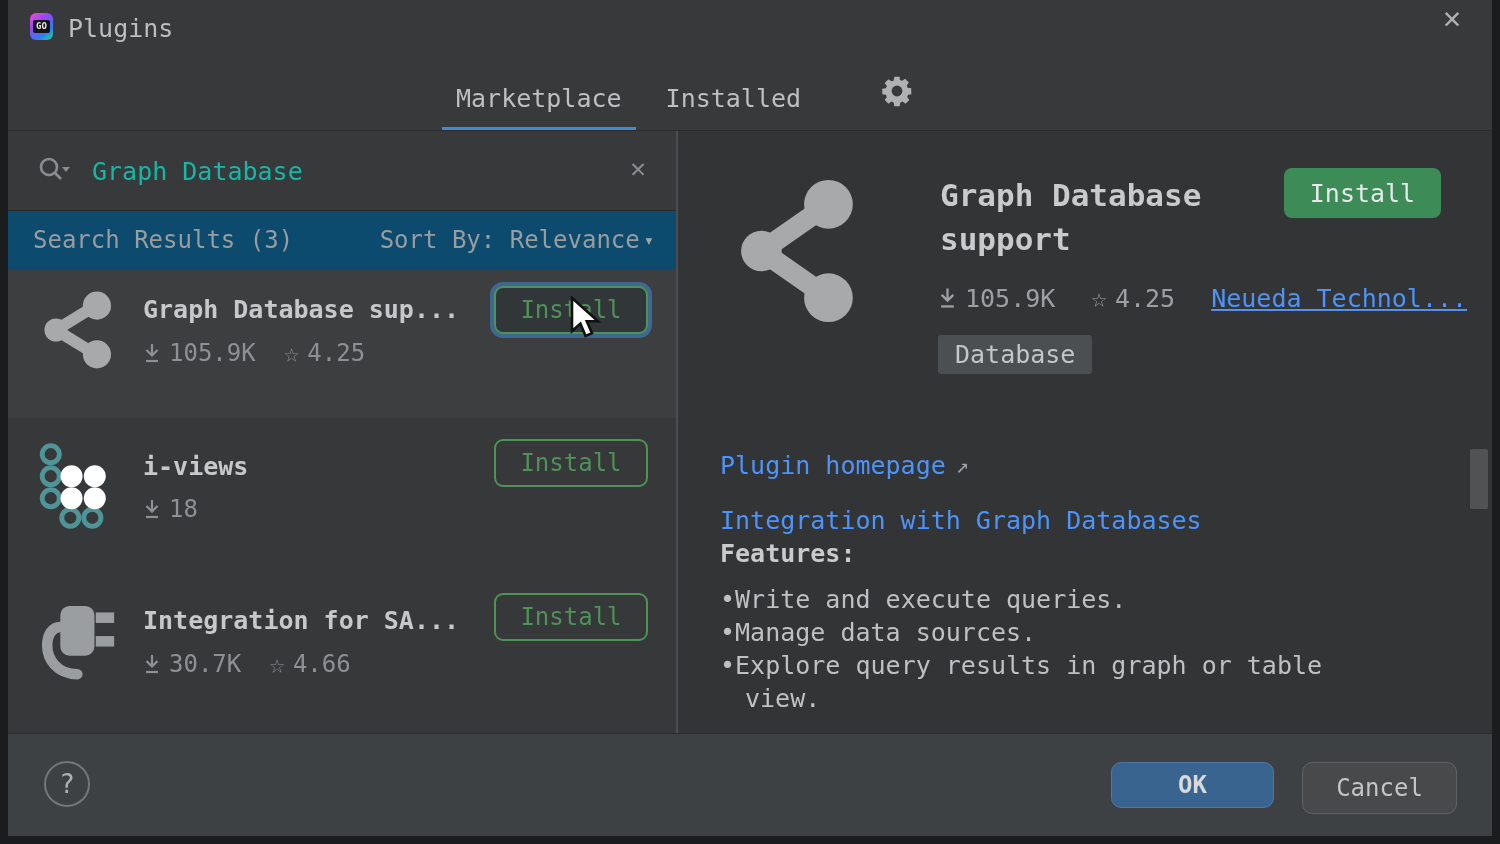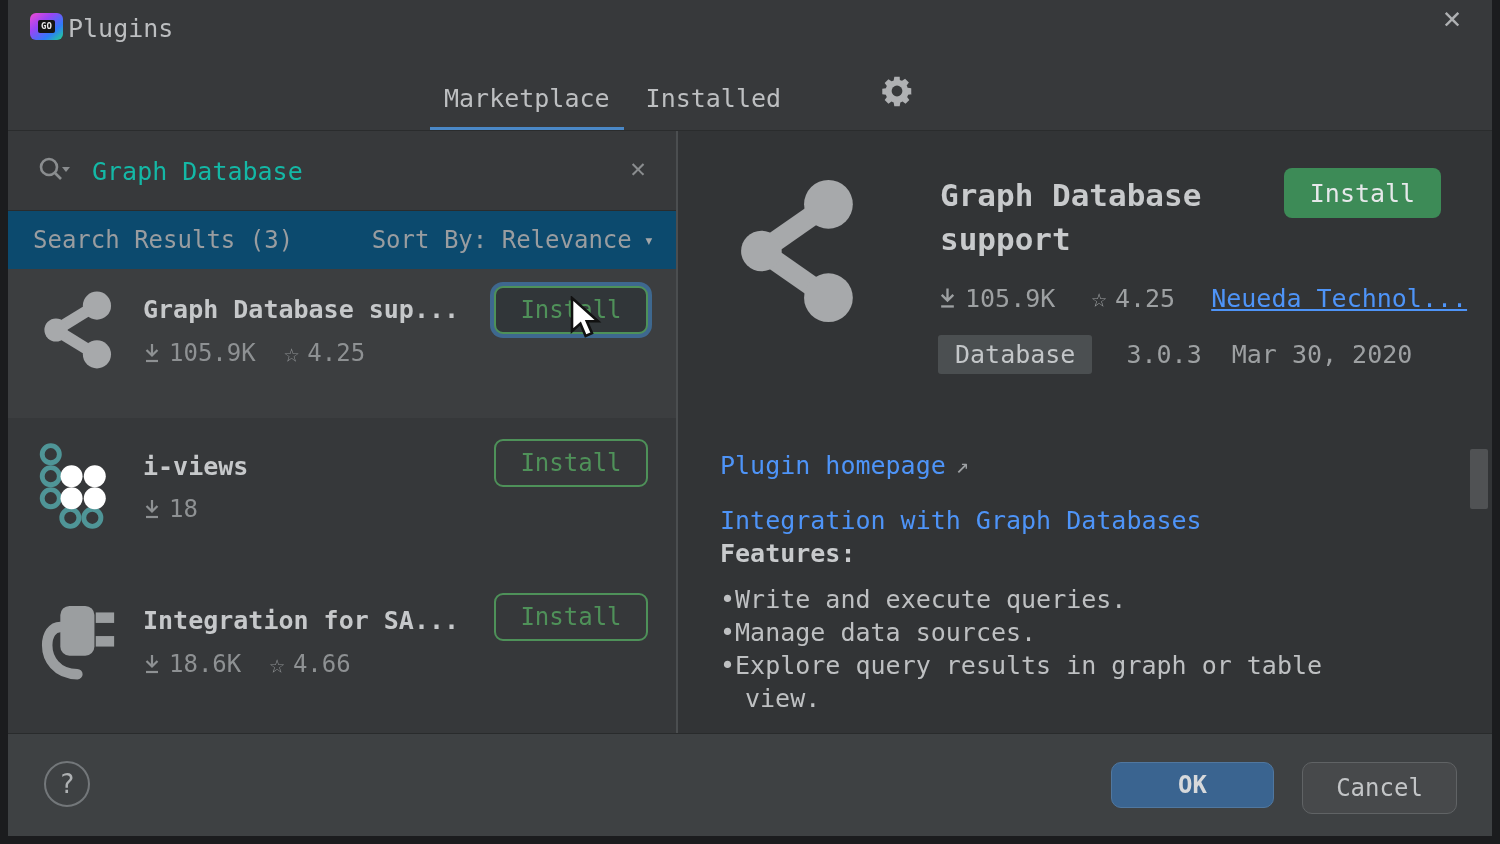--- a/index.html
+++ b/index.html
@@ -4,32 +4,32 @@
 <style>
   * { margin:0; padding:0; box-sizing:border-box; }
   html,body { width:1500px; height:844px; overflow:hidden; background:#1B1C1E;
               font-family:"DejaVu Sans Mono", monospace; }
 
   .dialog { position:absolute; left:8px; top:0; width:1484px; height:836px;
             background:#37393B; overflow:hidden; }
 
   
   .titlebar { position:relative; height:64px; }
-  .app-icon { position:absolute; left:22px; top:13px; width:33px; height:27px; border-radius:6px;
+  .app-icon { position:absolute; left:22px; top:13px; width:23px; height:27px; border-radius:6px;
               background:linear-gradient(140deg,#F14BD2 0%,#9A45F5 35%,#2E7BFA 70%,#21D789 100%);
               display:flex; align-items:center; justify-content:center; }
   .app-icon .go-core { width:17px; height:13px; background:#151515; border-radius:2px;
               color:#E8E8E8; font-size:9px; font-weight:bold; line-height:13px; text-align:center; }
   .dialog-title { position:absolute; left:60px; top:14px; font-size:25px; color:#BCBEC0; }
   .close-btn { position:absolute; right:22px; top:0px; font-size:30px; color:#AEB0B2;
                width:36px; height:36px; text-align:center; line-height:36px; cursor:default; }
 
   
   .tabsrow { position:relative; height:66px; }
-  .tabs { position:absolute; left:428px; top:12px; display:flex; gap:20px; }
+  .tabs { position:absolute; left:440px; top:12px; display:flex; gap:28px; }
   .tab { font-size:25px; color:#BDBFC1; padding:8px 8px 16px 8px; position:relative; }
   .tab.active::after { content:""; position:absolute; left:-6px; right:-6px; bottom:-4px;
                height:6px; background:#4A88C7; }
   .gear { position:absolute; left:870px; top:8px; }
 
   
   .content { position:absolute; top:130px; left:0; right:0; bottom:103px; display:flex;
              border-top:1px solid #2A2C2D; }
   .left-panel { width:668px; background:#36383A; position:relative; flex:none; }
   .v-divider { width:2px; background:#4B4E50; flex:none; }
@@ -38,21 +38,21 @@
   
   .search-row { height:80px; position:relative; border-bottom:1px solid #2A2C2D; background:#37393B; }
   .search-icon-wrap { position:absolute; left:28px; top:24px; display:flex; align-items:center; }
   .search-query { position:absolute; left:84px; top:26px; font-size:25px; color:#14b8a6; }
   .search-clear { position:absolute; right:30px; top:22px; font-size:26px; color:#8A8D8F; }
 
   
   .results-header { height:58px; background:#0c4a6e; display:flex; align-items:center;
                     justify-content:space-between; padding:0 22px 0 25px;
                     font-size:24px; color:#9A9DA0; }
-  .sort-by { display:flex; align-items:center; gap:12px; }
+  .sort-by { display:flex; align-items:center; gap:4px; }
   .caret { font-size:17px; color:#A4A7A9; }
 
   
   .row { position:relative; padding:26px 8px 0 30px; }
   .row.selected { background:#3C3E40; }
   .row1 { height:149px; } .row2 { height:154px; } .row3 { height:155px; }
   .row .icon-box { position:absolute; left:30px; top:22px; width:95px; height:100px;
                    display:flex; align-items:flex-start; justify-content:flex-start; }
   .row .text-col { margin-left:105px; }
   .plugin-name { font-size:25px; font-weight:bold; color:#C6C8CA; }
@@ -228,21 +228,21 @@
             <rect x="44" y="31" width="14" height="8" fill="#9B9EA0"></rect>
           </svg>
         </div>
         <div class="text-col" style="padding-top:8px;">
           <div class="plugin-name">Integration for SA...</div>
           <div class="stats">
             <svg width="18" height="22" viewBox="0 0 18 22">
               <path d="M9 2 V13 M3.5 8 L9 13.5 L14.5 8" fill="none" stroke="#8E9193" stroke-width="2.2"></path>
               <line x1="3" y1="19" x2="15" y2="19" stroke="#8E9193" stroke-width="2.2"></line>
             </svg>
-            <span>18.6K</span>
+            <span>30.7K</span>
             <span class="sep"></span>
             <span class="star">☆</span>
             <span>4.66</span>
           </div>
         </div>
         <button class="install-btn">Install</button>
       </div>
     </div>
 
     <div class="v-divider"></div>
@@ -271,24 +271,20 @@
         <span>105.9K</span>
         <span class="gap"></span>
         <span class="star">☆</span>
         <span>4.25</span>
         <span class="gap"></span>
         <a class="vendor-link" href="#">Neueda Technol...</a>
       </div>
 
       <div class="meta-row">
         <span class="tag">Database</span>
-        <span class="version-date">
-          <span>3.0.3</span>
-          <span>Mar 30, 2020</span>
-        </span>
       </div>
 
       <div class="detail-body">
         <div class="homepage-row">
           <a class="link" href="#">Plugin homepage</a>
           <span class="ext-arrow">↗</span>
         </div>
         <div class="integration-link">
           <a class="link" href="#">Integration with Graph Databases</a>
         </div>

